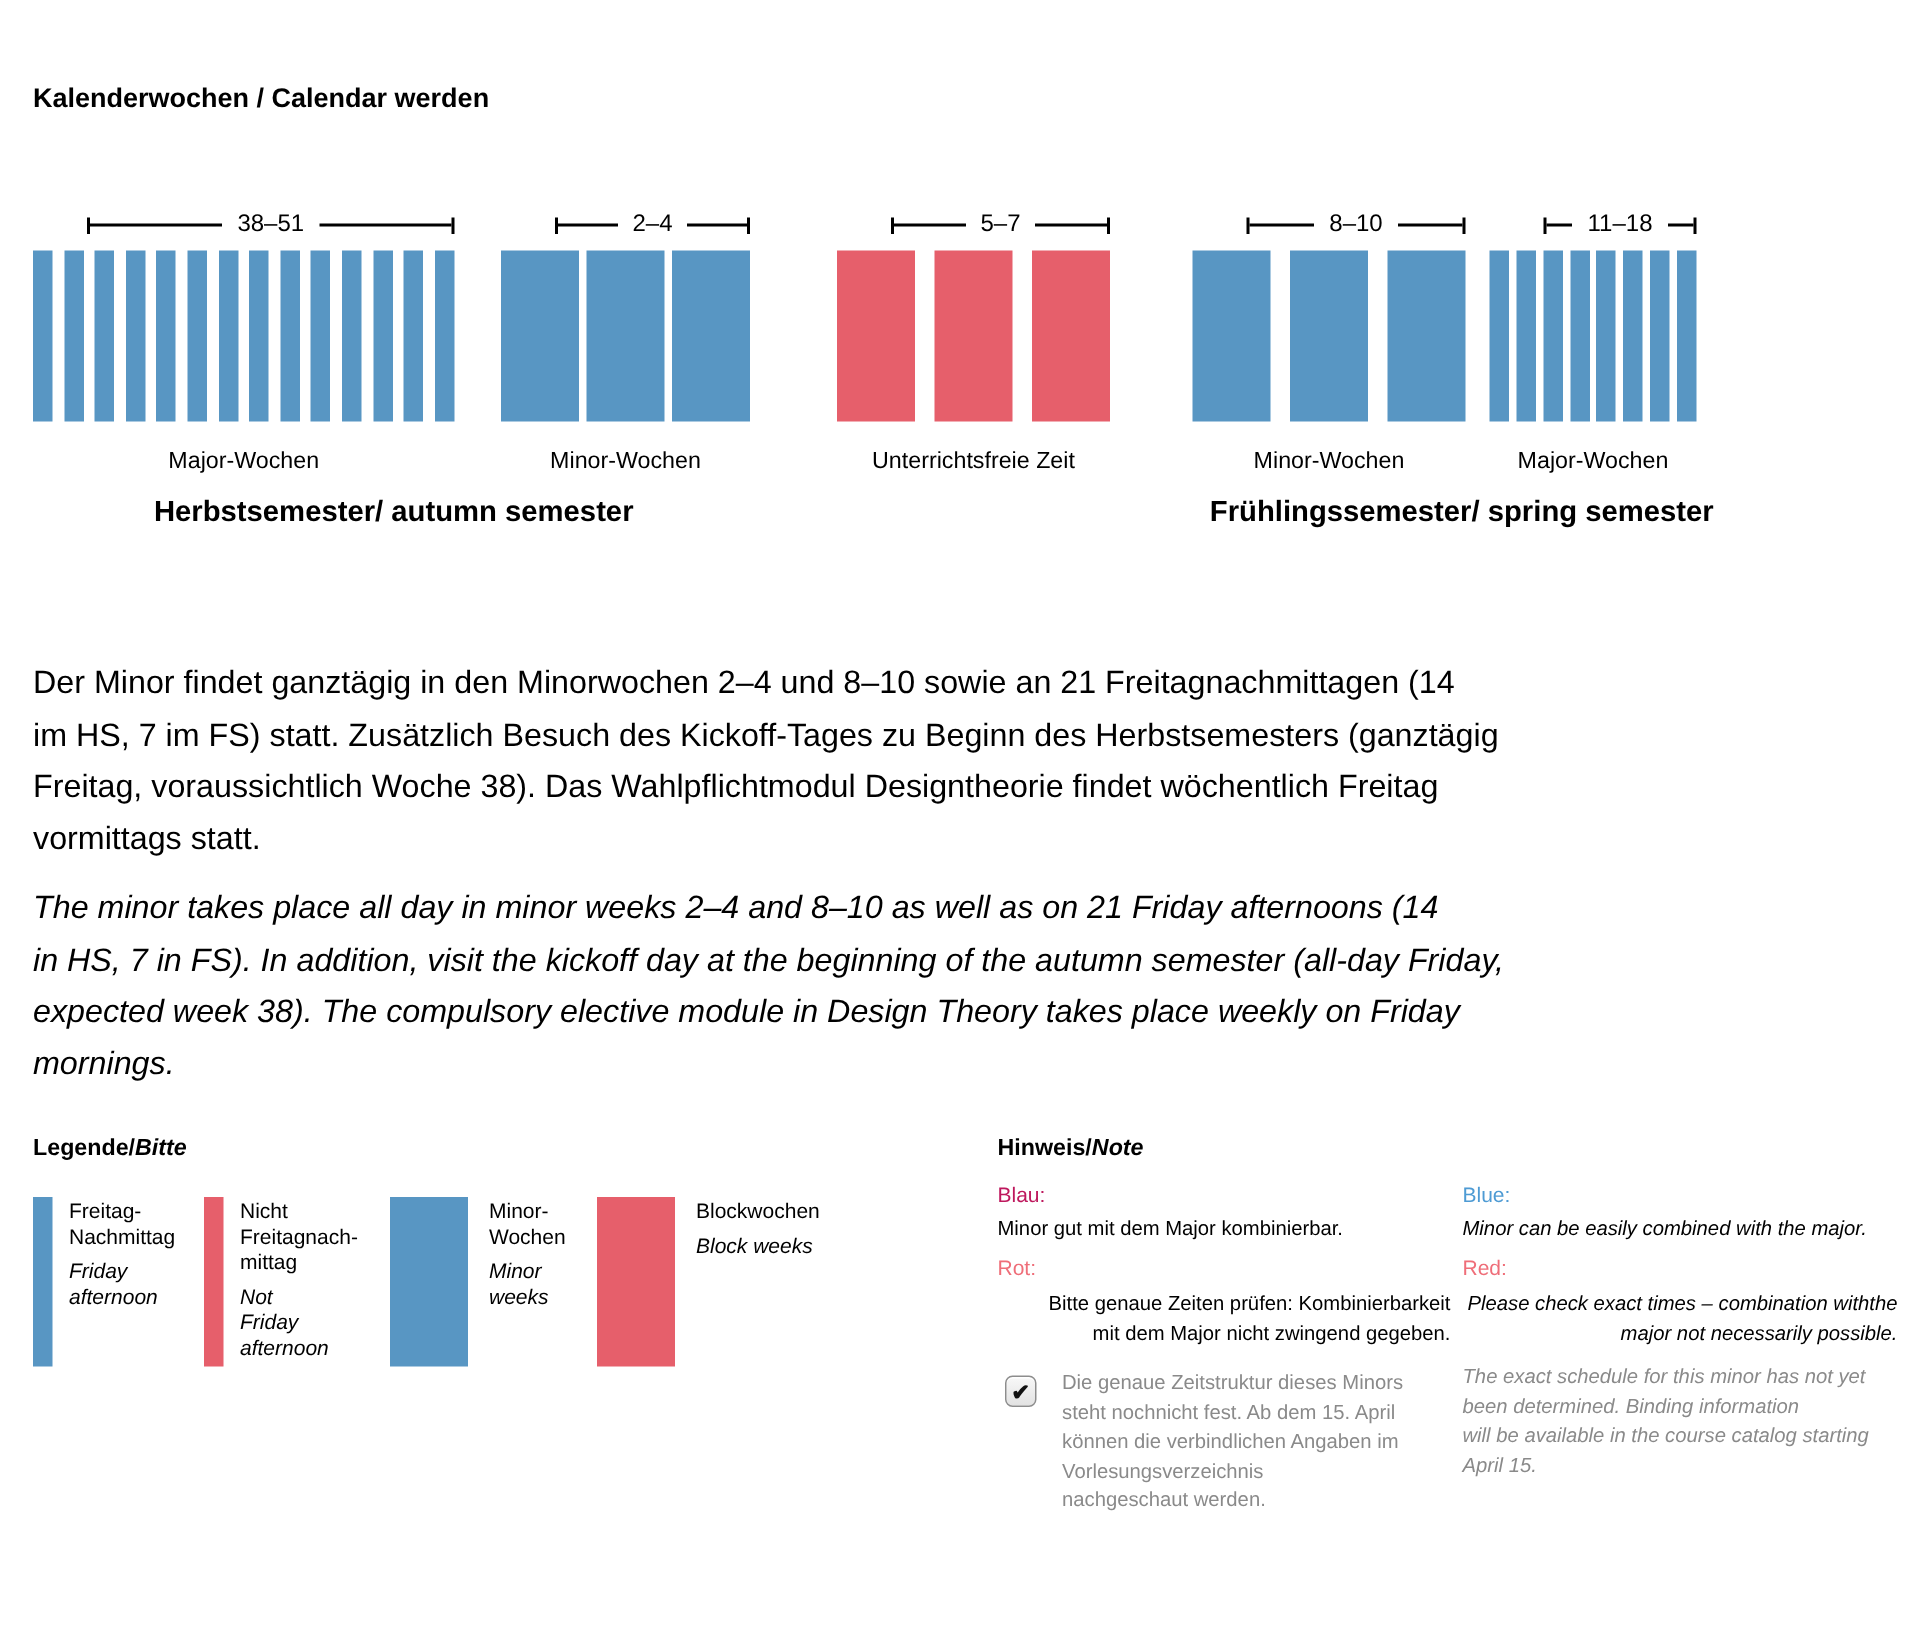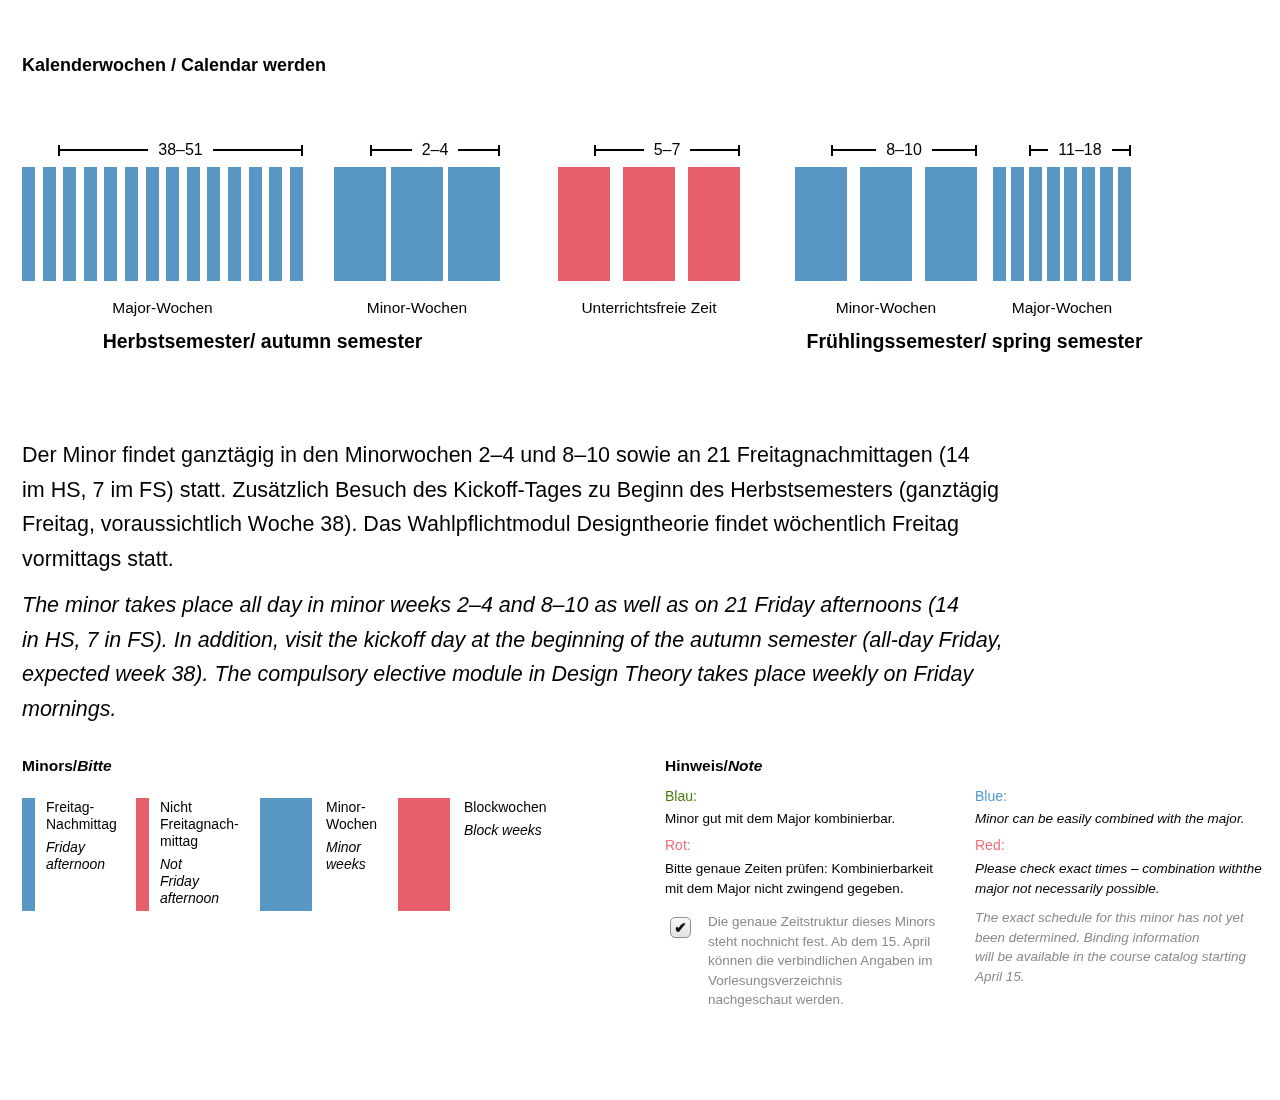--- a/index.html
+++ b/index.html
@@ -46,21 +46,21 @@
   
   #note-title { left: 665px; top: 757px; }
   .note-label { font-size: 14px; }
   .note-text { font-size: 13.5px; line-height: 19.5px; white-space: pre-line; }
   .note-en { font-style: italic; }
   .col-de { left: 665px; width: 302px; }
   .col-en { left: 975px; width: 290px; }
   .row-blue-label { top: 788px; }
   .row-blue-text  { top: 809px; }
   .row-red-label  { top: 837px; }
-  .row-red-text   { top: 859px; }
+  .row-red-text   { top: 859px; text-align: right; }
 
   
   #note-checkbox {
     left: 670px; top: 917px; width: 21px; height: 21px;
     border: 1px solid #8d8d8d; border-radius: 5px;
     background: linear-gradient(#f8f8f8, #e2e2e2);
     box-shadow: inset 0 1px 0 #ffffff;
     display: flex; align-items: center; justify-content: center;
     font-size: 15px; font-weight: bold; color: #111; cursor: pointer;
   }
@@ -173,21 +173,21 @@
 <p class="abs para" id="para-german">Der Minor findet ganztägig in den Minorwochen 2–4 und 8–10 sowie an 21 Freitagnachmittagen (14
 im HS, 7 im FS) statt. Zusätzlich Besuch des Kickoff-Tages zu Beginn des Herbstsemesters (ganztägig
 Freitag, voraussichtlich Woche 38). Das Wahlpflichtmodul Designtheorie findet wöchentlich Freitag
 vormittags statt.</p>
 <p class="abs para" id="para-english">The minor takes place all day in minor weeks 2–4 and 8–10 as well as on 21 Friday afternoons (14
 in HS, 7 in FS). In addition, visit the kickoff day at the beginning of the autumn semester (all-day Friday,
 expected week 38). The compulsory elective module in Design Theory takes place weekly on Friday
 mornings.</p>
 
 <div class="abs section-title" id="legend-title">
-  <span>Minors/</span><span class="it">Bitte</span>
+  <span>Legende/</span><span class="it">Bitte</span>
 </div>
 <div id="legend-items">
     <div class="legend-swatch" style="left: 22px; width: 13px; background: rgb(88, 150, 195);"></div>
     <div class="legend-text" style="left: 46px; width: 95px;">
       <div class="legend-de">
         <div>Freitag-</div>
         <div>Nachmittag</div>
       </div>
       <div class="legend-en">
         <div>Friday</div>
@@ -226,21 +226,21 @@
       <div class="legend-en">
         <div>Block weeks</div>
       </div>
     </div>
   </div>
 
 <div class="abs section-title" id="note-title">
   <span>Hinweis/</span><span class="it">Note</span>
 </div>
 
-<div class="abs note-label col-de row-blue-label" id="blau-label" style="color: #4d7c0f;">Blau:</div>
+<div class="abs note-label col-de row-blue-label" id="blau-label" style="color: #be185d;">Blau:</div>
 <div class="abs note-text  col-de row-blue-text">Minor gut mit dem Major kombinierbar.</div>
 <div class="abs note-label col-de row-red-label" id="rot-label" style="color: rgb(239, 110, 121);">Rot:</div>
 <div class="abs note-text  col-de row-red-text">Bitte genaue Zeiten prüfen: Kombinierbarkeit
 mit dem Major nicht zwingend gegeben.</div>
 
 <div class="abs note-label col-en row-blue-label" id="blue-label" style="color: rgb(78, 155, 212);">Blue:</div>
 <div class="abs note-text note-en col-en row-blue-text">Minor can be easily combined with the major.</div>
 <div class="abs note-label col-en row-red-label" id="red-label" style="color: rgb(239, 110, 121);">Red:</div>
 <div class="abs note-text note-en col-en row-red-text">Please check exact times – combination withthe
 major not necessarily possible.</div>

